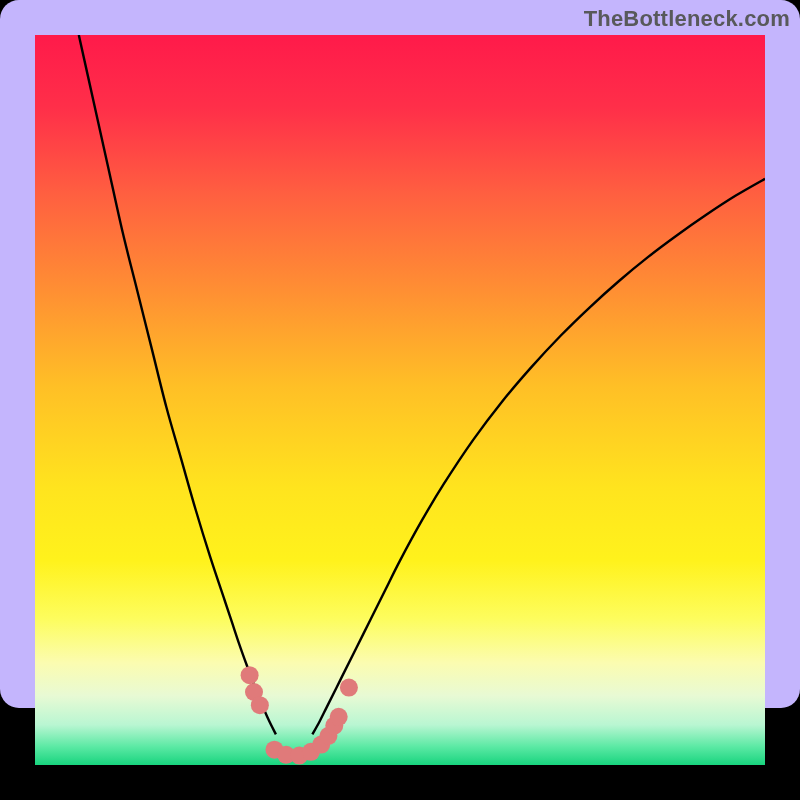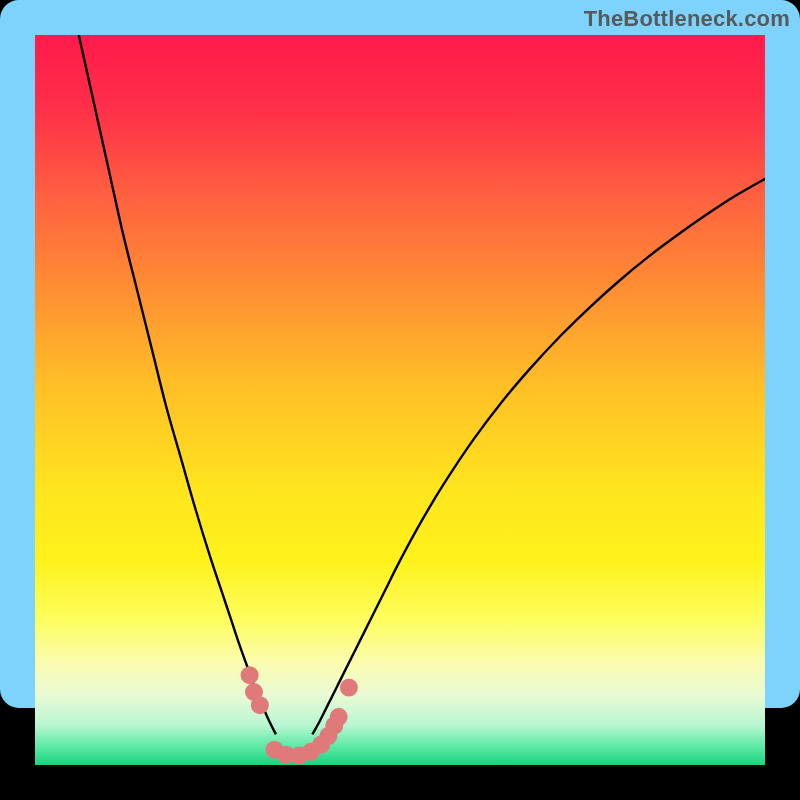--- a/index.html
+++ b/index.html
@@ -10,21 +10,21 @@
     background: #000;
     overflow: hidden;
     font-family: Arial, Helvetica, sans-serif;
   }
   .frame {
     position: absolute;
     top: 0;
     left: 0;
     width: 800px;
     height: 708px;
-    background: #7dd3fc;
+    background: #c4b5fd;
     border-radius: 19px;
   }
   .plot {
     position: absolute;
     top: 35px;
     left: 35px;
     width: 730px;
     height: 730px;
     overflow: hidden;
   }

